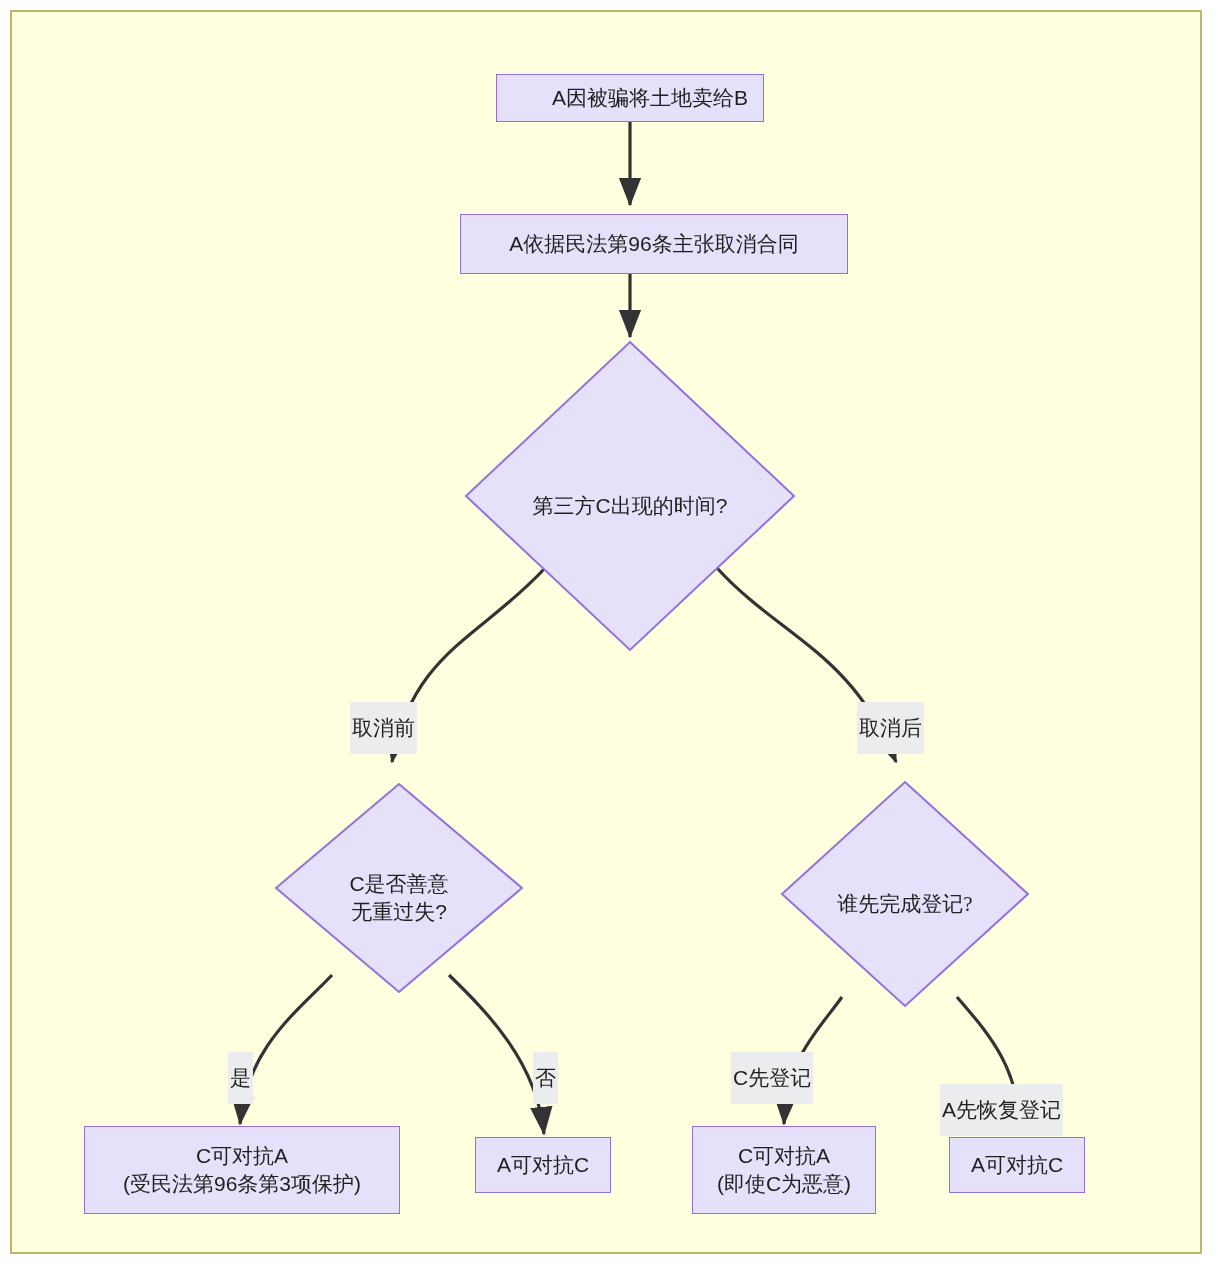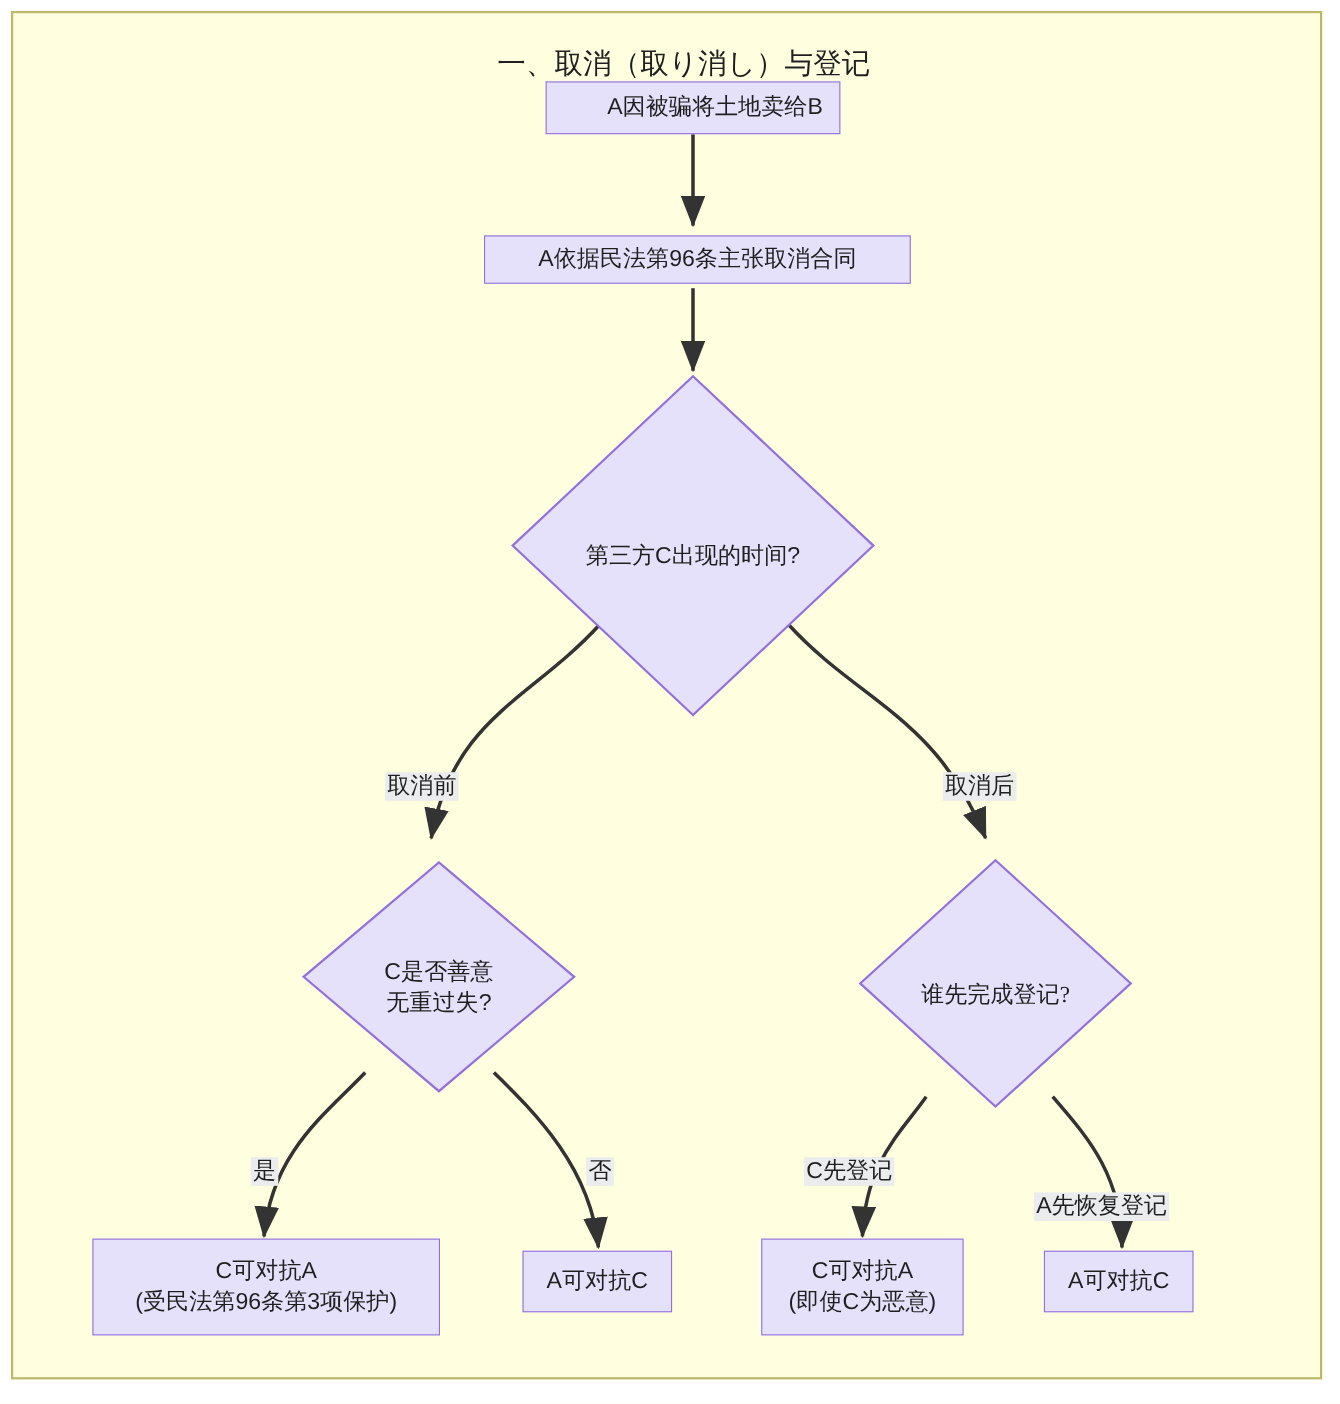--- a/index.html
+++ b/index.html
@@ -62,37 +62,36 @@
     text-align: center;
     line-height: 1.34;
     margin-top: 20px;
   }
   .edge-label {
     position: absolute;
     background: #ebeced;
     color: #1f1f1f;
     font-size: 21px;
     line-height: 1.15;
-    padding: 1px 2px;
+    padding: 14px 2px;
     white-space: nowrap;
   }
   #diagram-title {
     position: absolute;
     font-size: 26px;
     color: #1f1f1f;
     white-space: nowrap;
     text-align: center;
   }
 </style>
 </head>
 <body>
 
 <div id="flow-canvas">
 
-  <div id="diagram-title" style="left:440px; top:28px;">一、取消（取り消し）与登记</div>
 
   <svg id="edges-svg" viewBox="0 0 1192 1244">
     <defs>
       <marker id="arrowhead" markerWidth="9" markerHeight="7" refX="8.5" refY="3.5" orient="auto" markerUnits="strokeWidth">
         <polygon points="0 0, 9 3.5, 0 7" fill="#333333"></polygon>
       </marker>
     </defs>
 
     <path d="M 618 110 L 618 193" stroke="#333333" stroke-width="3.2" fill="none" marker-end="url(#arrowhead)"></path>
 
@@ -106,21 +105,21 @@
 
     <path d="M 437 963 C 475 1000, 525 1050, 532 1122" stroke="#333333" stroke-width="3.2" fill="none" marker-end="url(#arrowhead)"></path>
 
     <path d="M 830 985 C 805 1020, 775 1045, 772 1112" stroke="#333333" stroke-width="3.2" fill="none" marker-end="url(#arrowhead)"></path>
 
     <path d="M 945 985 C 975 1020, 1008 1055, 1008 1122" stroke="#333333" stroke-width="3.2" fill="none" marker-end="url(#arrowhead)"></path>
   </svg>
 
   <div class="node" style="left:484px; top:62px; width:268px; height:48px;padding-left:40px;">A因被骗将土地卖给B</div>
 
-  <div class="node" style="left:428px; top:202px; width:388px; height:44px;">A依据民法第96条主张取消合同</div>
+  <div class="node" style="left:448px; top:202px; width:388px; height:60px;">A依据民法第96条主张取消合同</div>
 
   <div class="node diamond" style="left:452px; top:328px; width:332px; height:312px;">
     <svg class="diamond-shape" viewBox="0 0 332 312" preserveAspectRatio="none">
       <polygon points="166,2 330,156 166,310 2,156" fill="#e6e1fa" stroke="#9370db" stroke-width="2"></polygon>
     </svg>
     <span class="diamond-label">第三方C出现的时间?</span>
   </div>
 
   <div class="node diamond" style="left:262px; top:770px; width:250px; height:212px;">
     <svg class="diamond-shape" viewBox="0 0 250 212" preserveAspectRatio="none">

